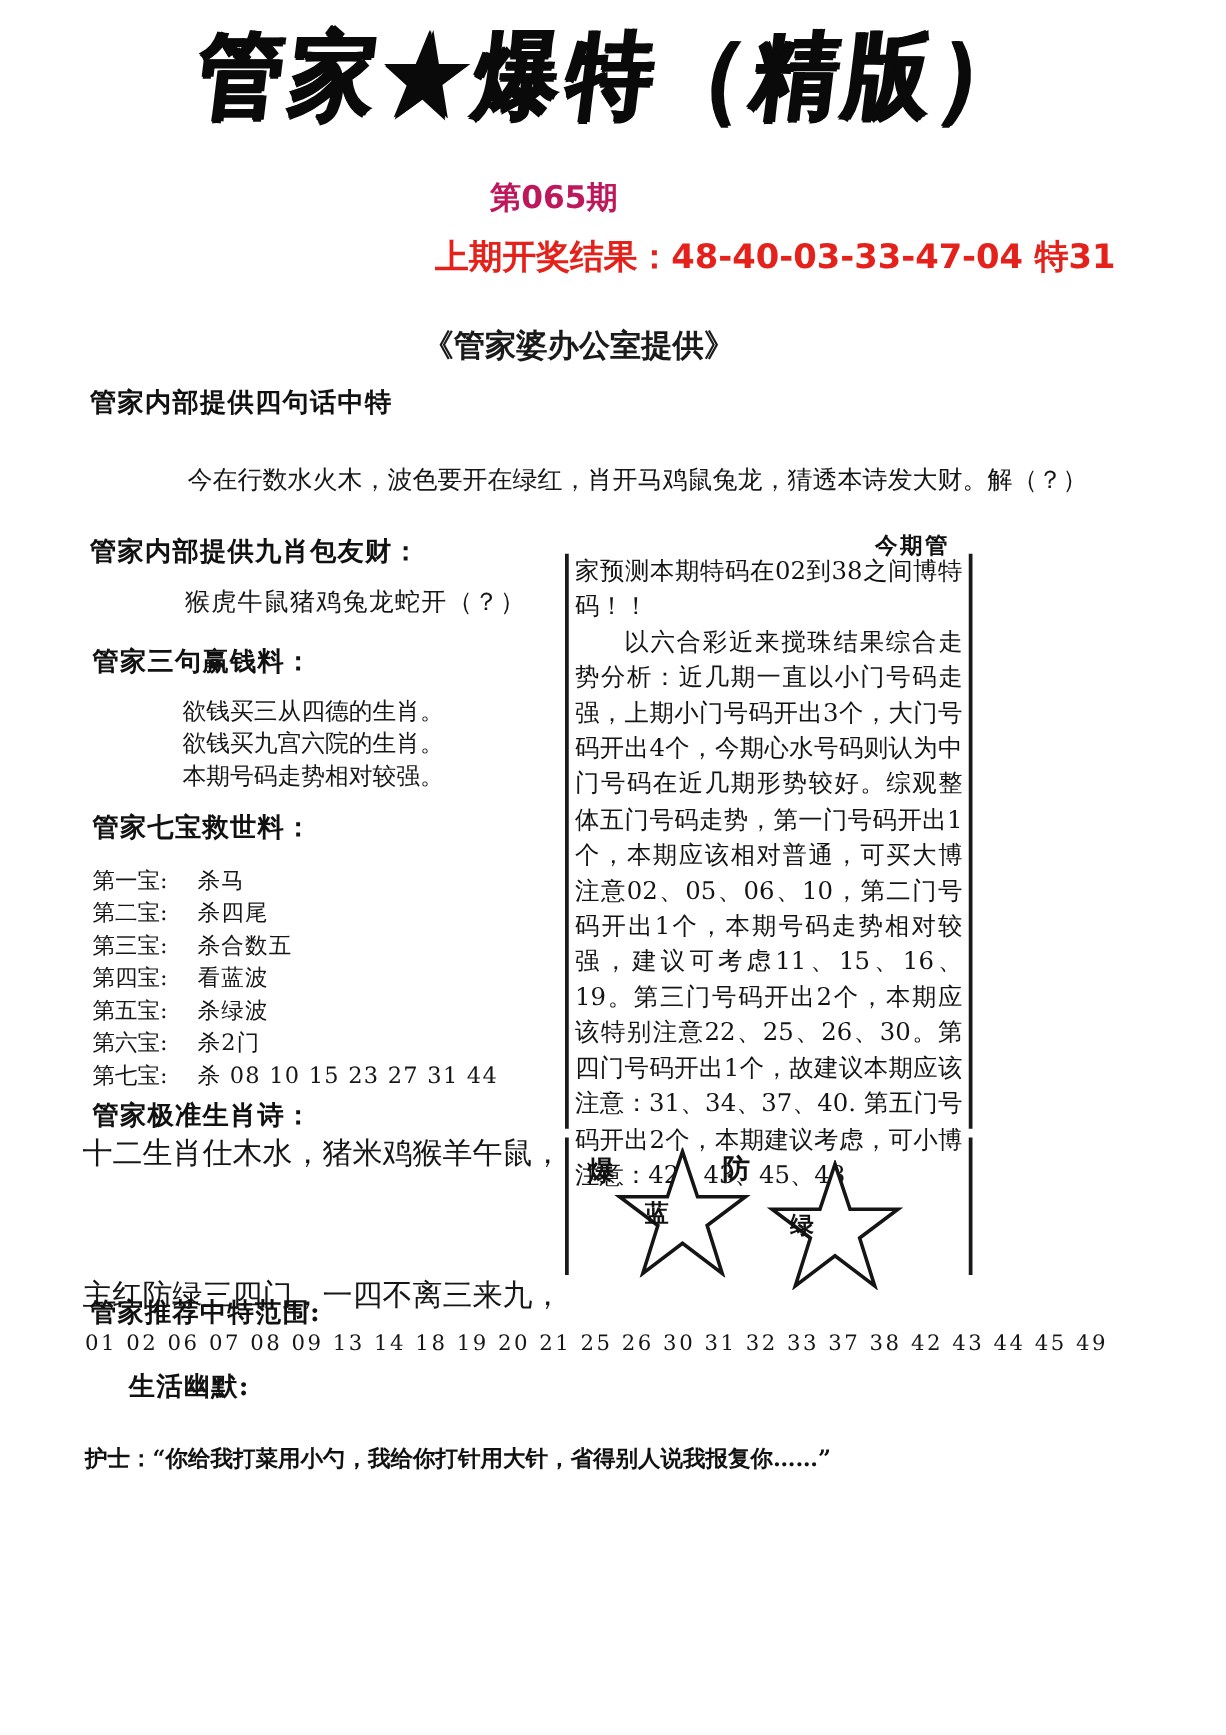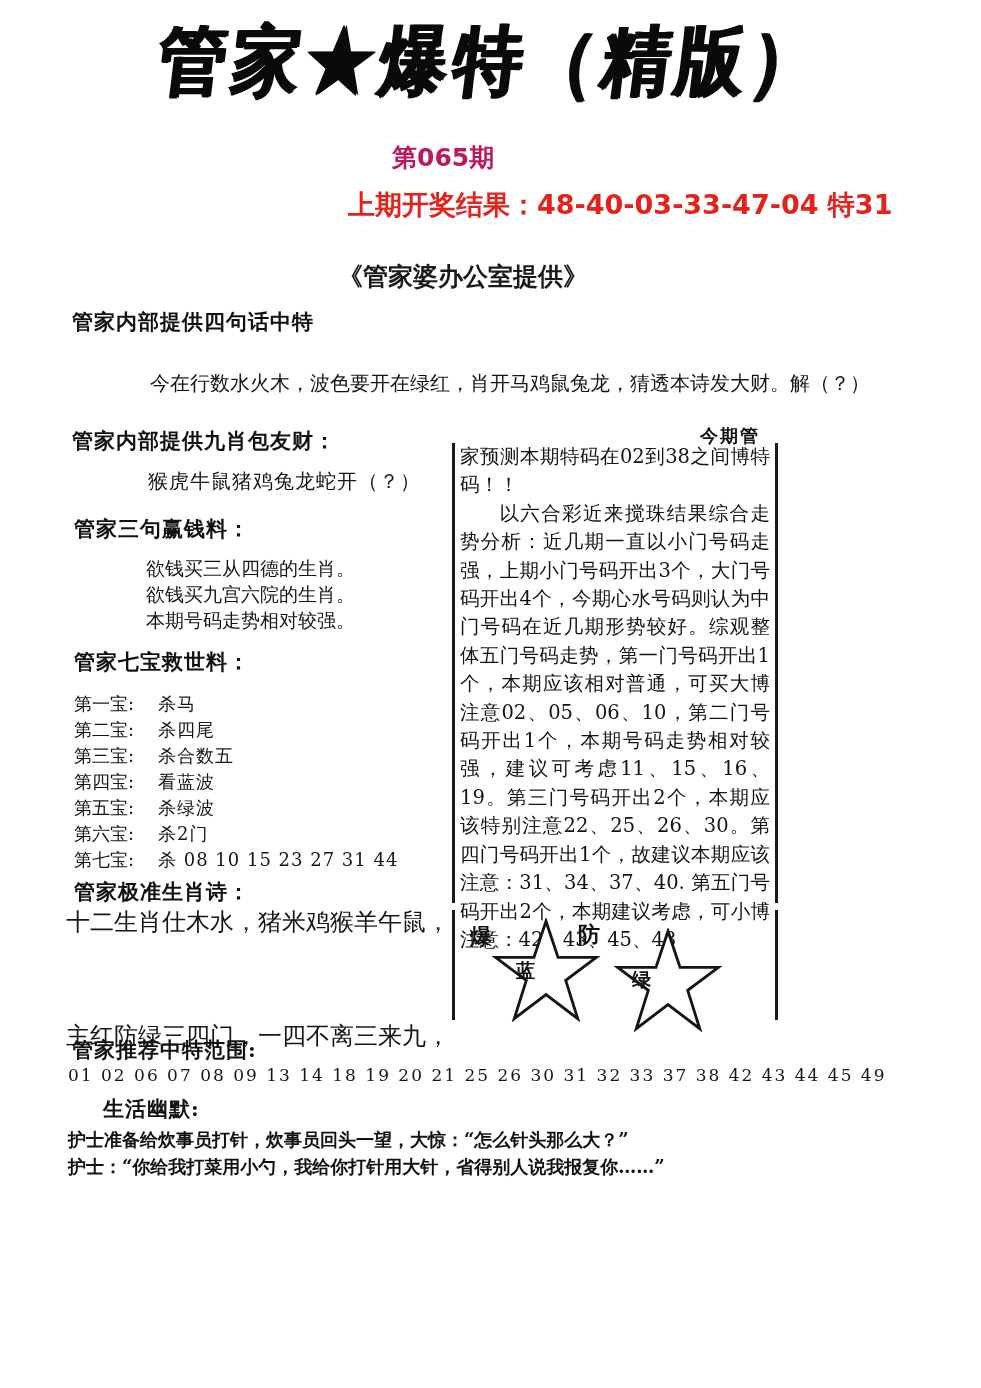--- a/index.html
+++ b/index.html
@@ -207,21 +207,20 @@
   </div>
 
   <div class="h-sec" id="sec5-title">管家极准生肖诗：</div>
   <div class="poem-line" style="top:906px">十二生肖仕木水，猪米鸡猴羊午鼠，</div>
   <div class="poem-line" style="top:1020px">主红防绿三四门，一四不离三来九，</div>
 
   <div class="h-sec" id="sec6-title">管家推荐中特范围:</div>
   <div class="body-line" id="sec6-nums">01 02 06 07 08 09 13 14 18 19 20 21 25 26 30 31 32 33 37 38 42 43 44 45 49</div>
 
   <div class="h-sec" id="sec7-title">生活幽默:</div>
-  <div class="joke-line" style="top:1128px">护士准备给炊事员打针，炊事员回头一望，大惊：“怎么针头那么大？”</div>
   <div class="joke-line" style="top:1155px">护士：“你给我打菜用小勺，我给你打针用大针，省得别人说我报复你……”</div>
 
   <div class="analysis-head">今期管</div>
   <div class="analysis-box"></div>
   <div class="analysis-text"><span>家预测本期特码在02到38之间博特码！！</span><br><span class="indent"></span><span>以六合彩近来搅珠结果综合走势分析：近几期一直以小门号码走强，上期小门号码开出3个，大门号码开出4个，今期心水号码则认为中门号码在近几期形势较好。综观整体五门号码走势，第一门号码开出1个，本期应该相对普通，可买大博注意02、05、06、10，第二门号码开出1个，本期号码走势相对较强，建议可考虑11、15、16、19。第三门号码开出2个，本期应该特别注意22、25、26、30。第四门号码开出1个，故建议本期应该注意：31、34、37、40. 第五门号码开出2个，本期建议考虑，可小博注意：42、43、45、48</span></div>
 
   <div class="stars-box"></div>
 
   <div class="star-wrap" style="left:466px;top:918px;">
     <svg width="160" height="104" viewBox="0 0 100 95" aria-hidden="true">

